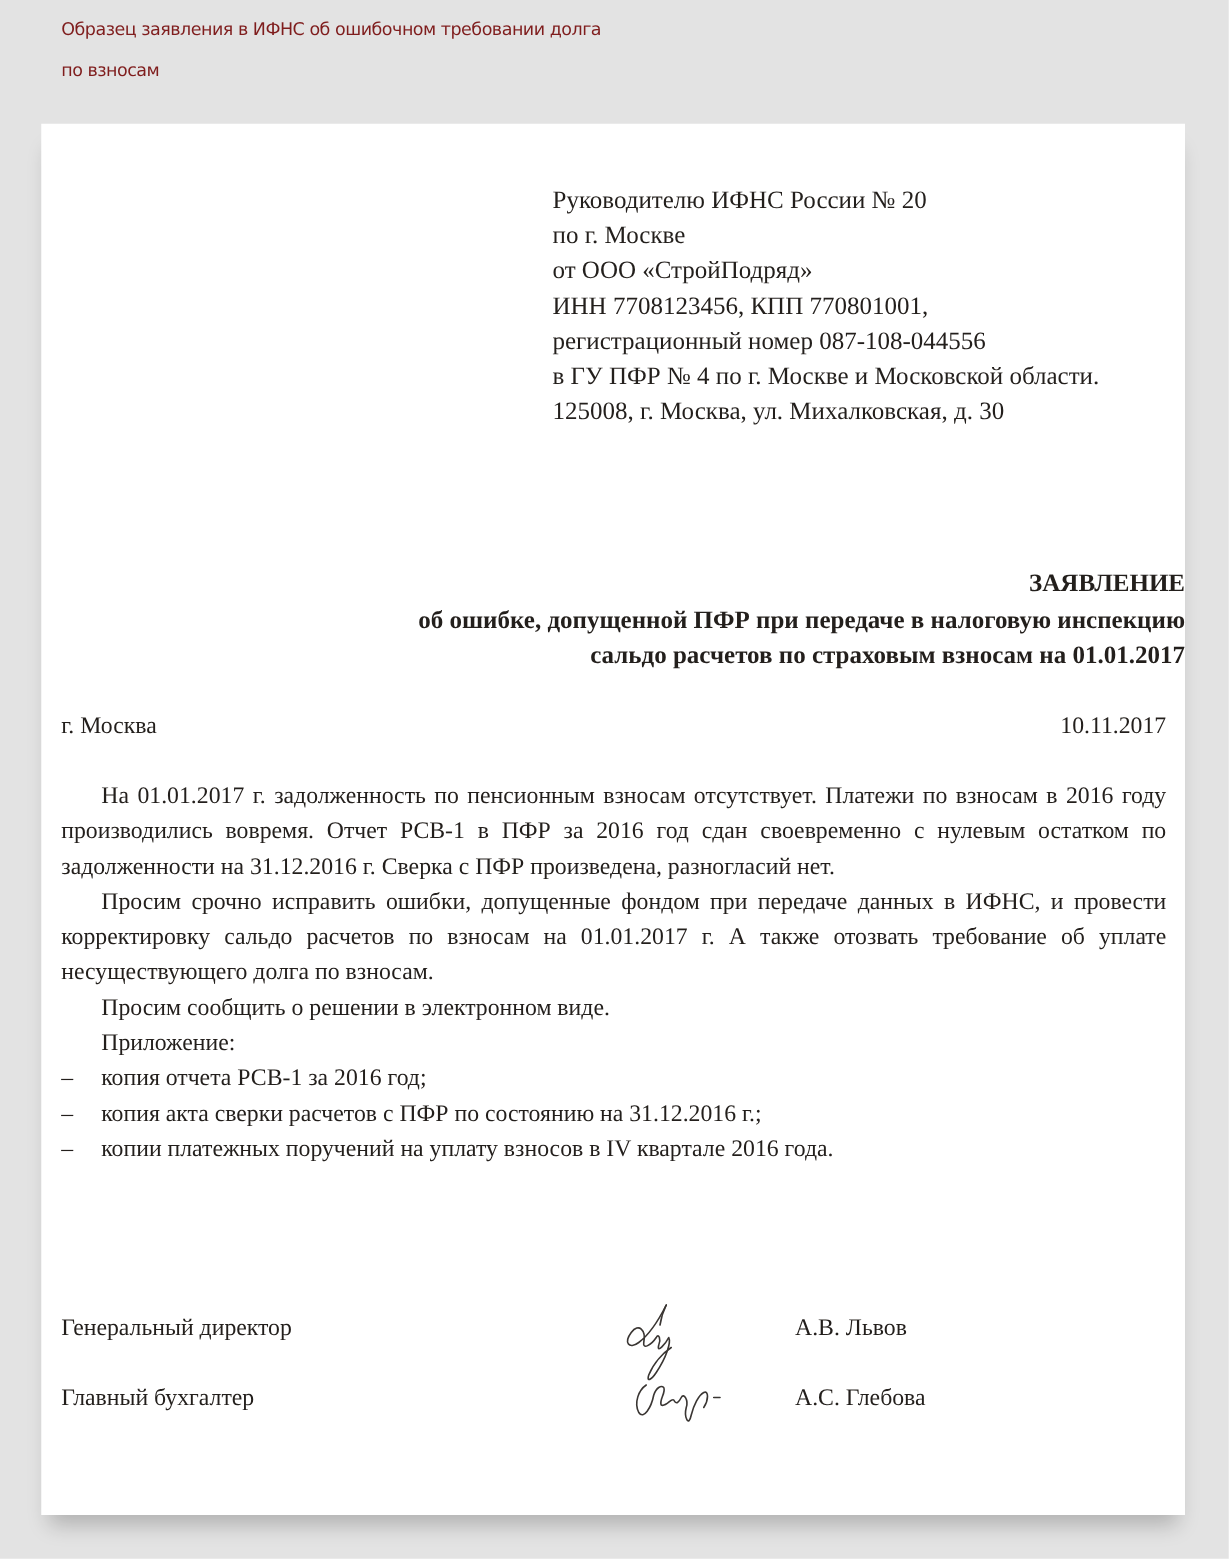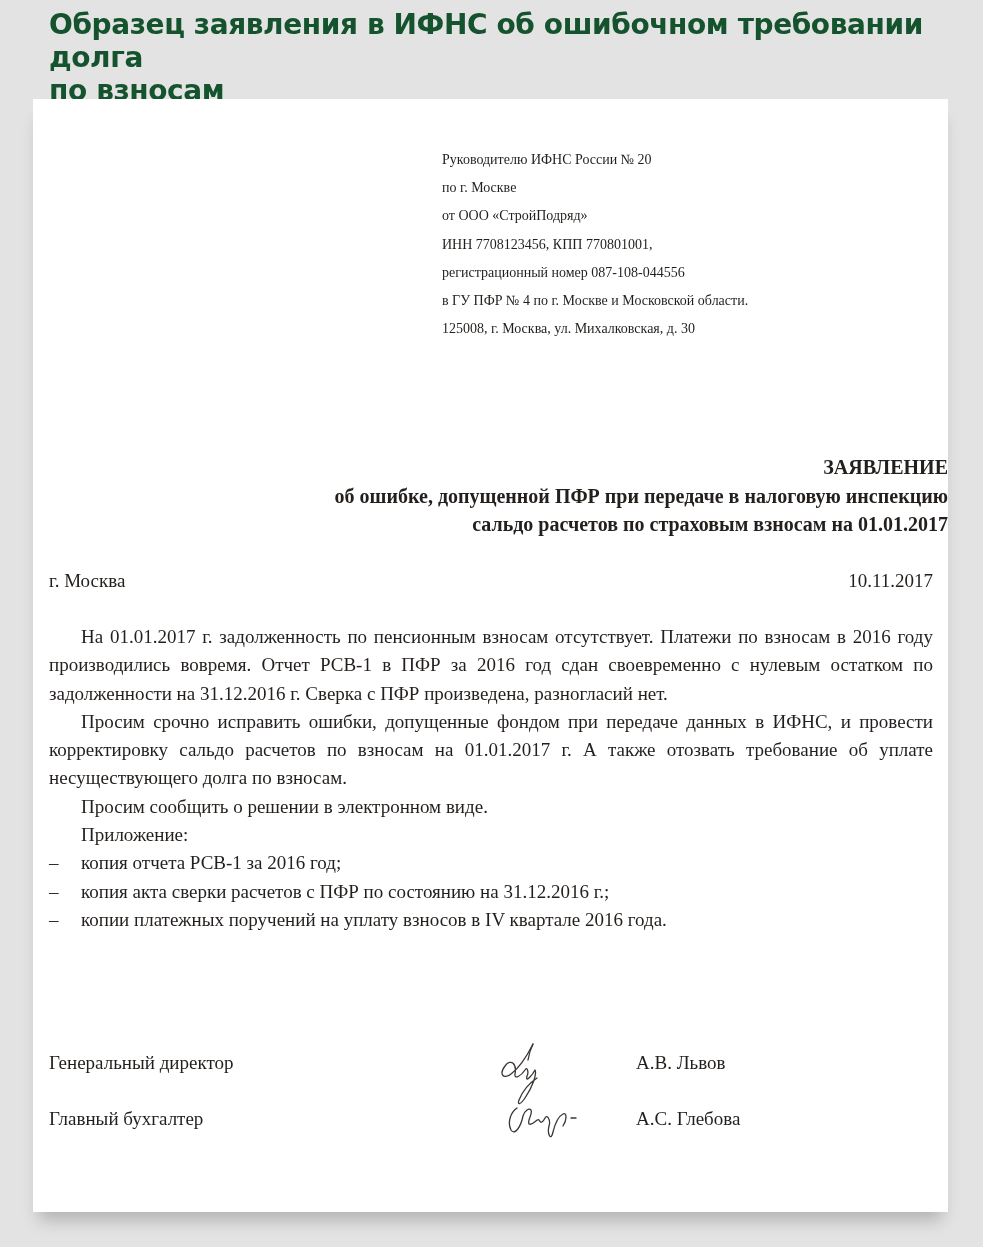--- a/index.html
+++ b/index.html
@@ -5,33 +5,33 @@
   html, body { margin: 0; padding: 0; }
   body {
     width: 983px; height: 1247px; overflow: hidden;
     background: #e3e3e3;
     position: relative;
     color: #231f1c;
   }
   .heading {
     position: absolute; left: 49px; top: 8px; width: 880px;
     font-family: "DejaVu Sans", sans-serif;
-    font-weight: bold; font-size: 28px; line-height: 33px;
-    color: #14532d; letter-spacing: -0.4px;
+    font-weight: normal; font-size: 14px; line-height: 33px;
+    color: #7f1d1d; letter-spacing: -0.4px;
   }
   .heading span { display: block; }
   .page {
     position: absolute; left: 33px; top: 99px; width: 915px; height: 1113px;
     background: #ffffff;
     box-shadow: 0 14px 16px -6px rgba(0,0,0,0.22);
   }
   .serif { font-family: "Liberation Serif", "DejaVu Serif", serif; }
   .addressee {
     position: absolute; left: 409px; top: 47px;
-    font-size: 14px; line-height: 28.2px; white-space: nowrap;
+    font-size: 20px; line-height: 28.2px; white-space: nowrap;
   }
   .addressee div { display: block; }
   .title-block {
     position: absolute; left: 0; width: 915px; top: 354px;
     text-align: right; font-weight: bold;
     font-size: 20px; line-height: 28.5px;
   }
   .title-block div { display: block; }
   .place-date {
     position: absolute; left: 16px; right: 15px; top: 468px;

